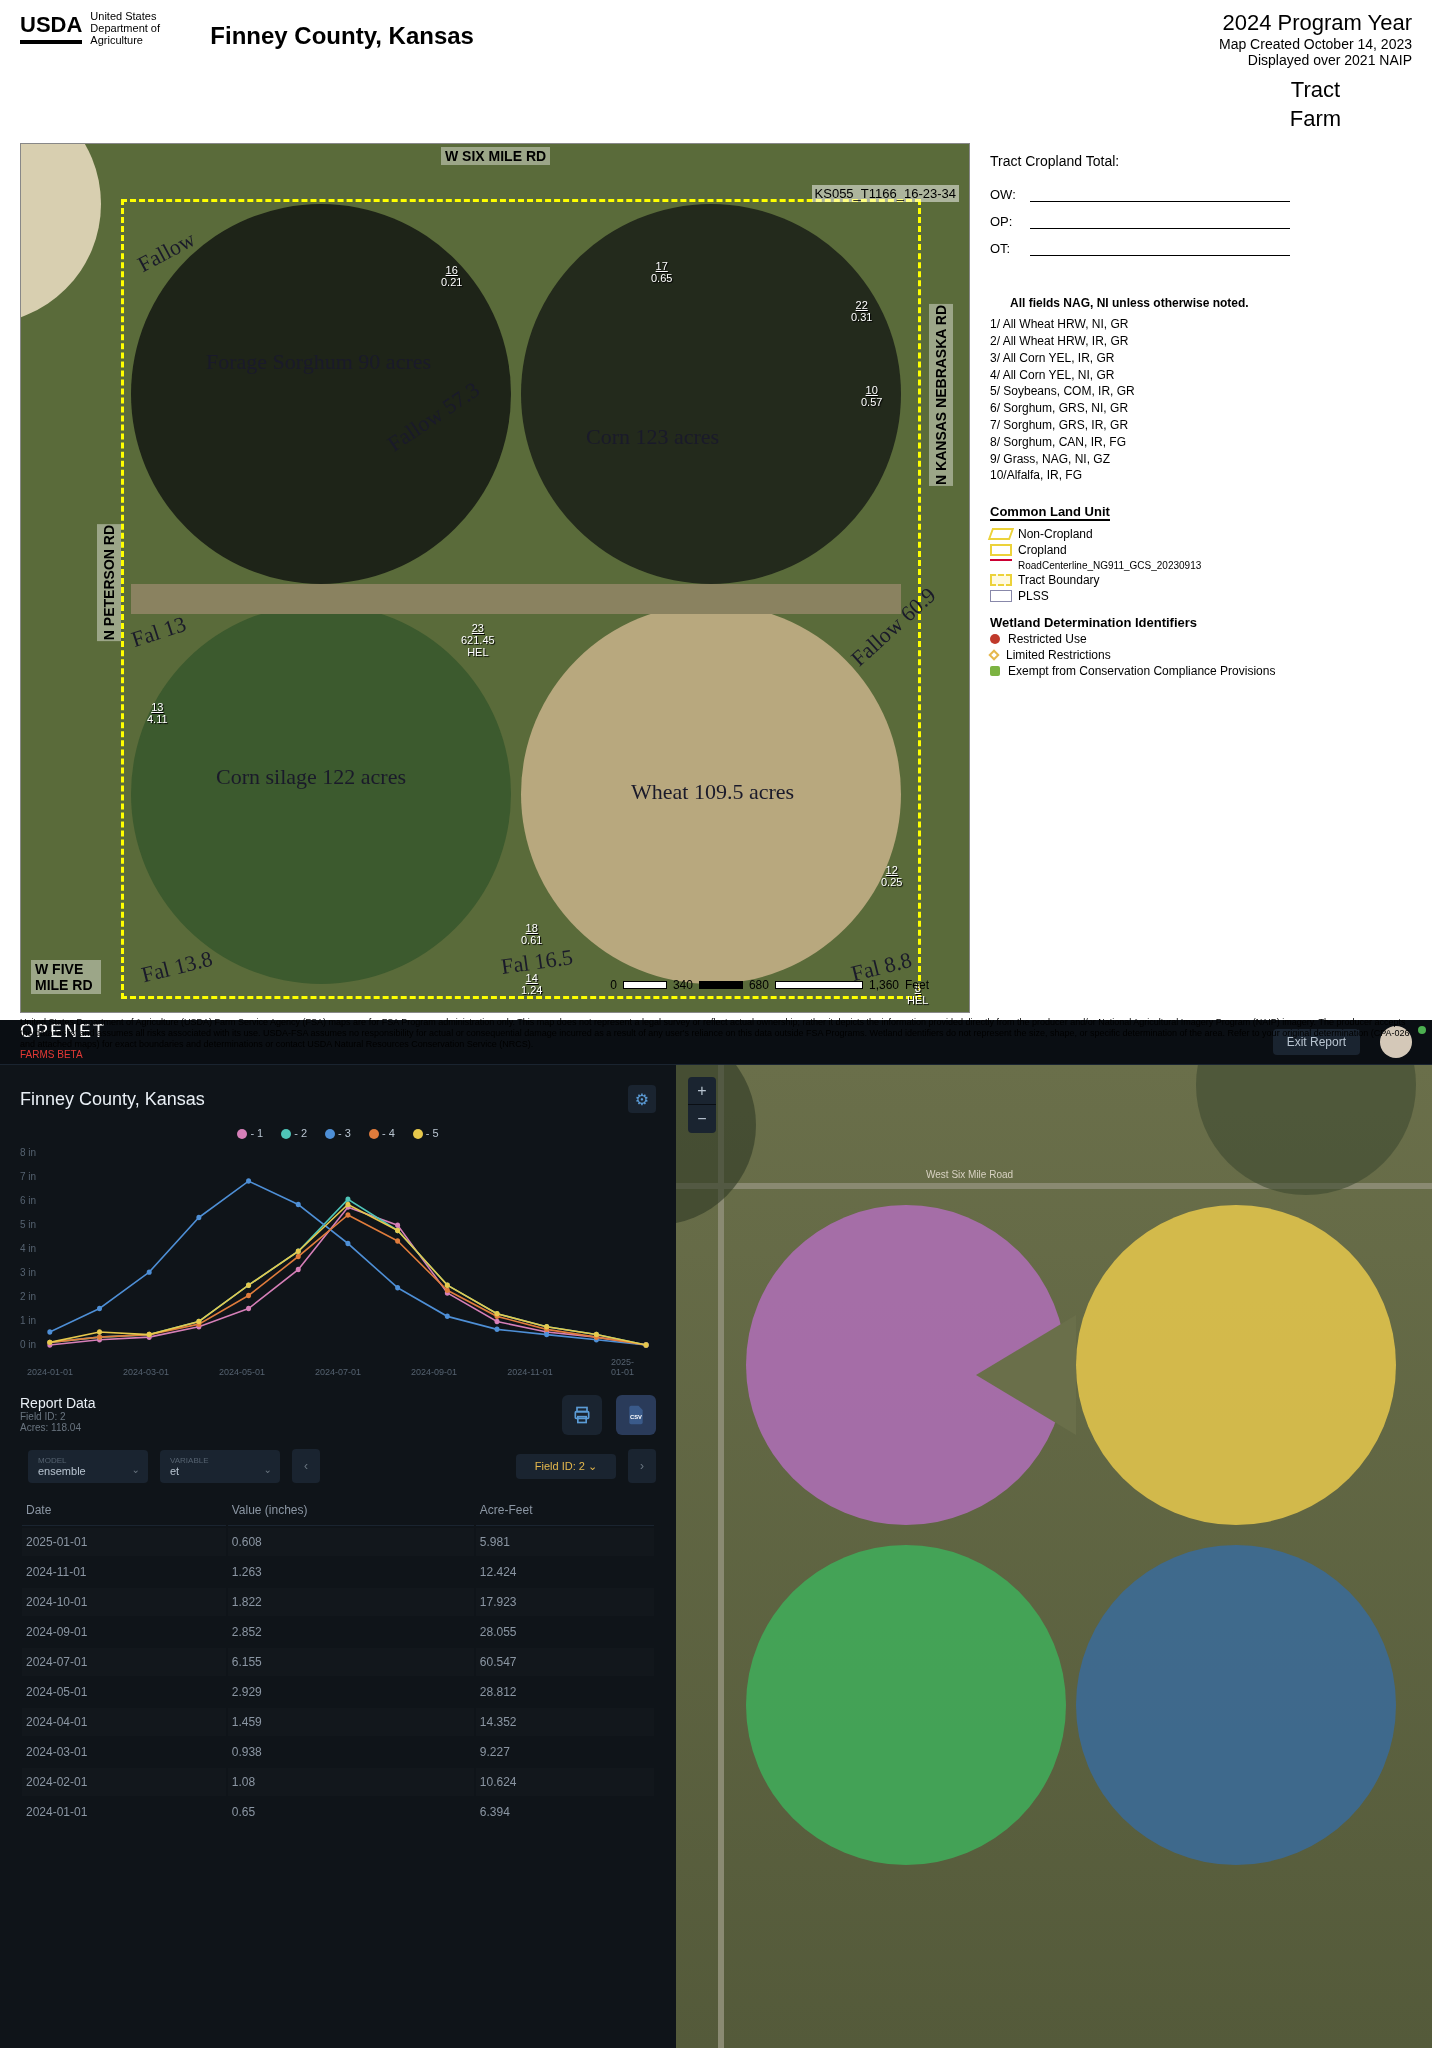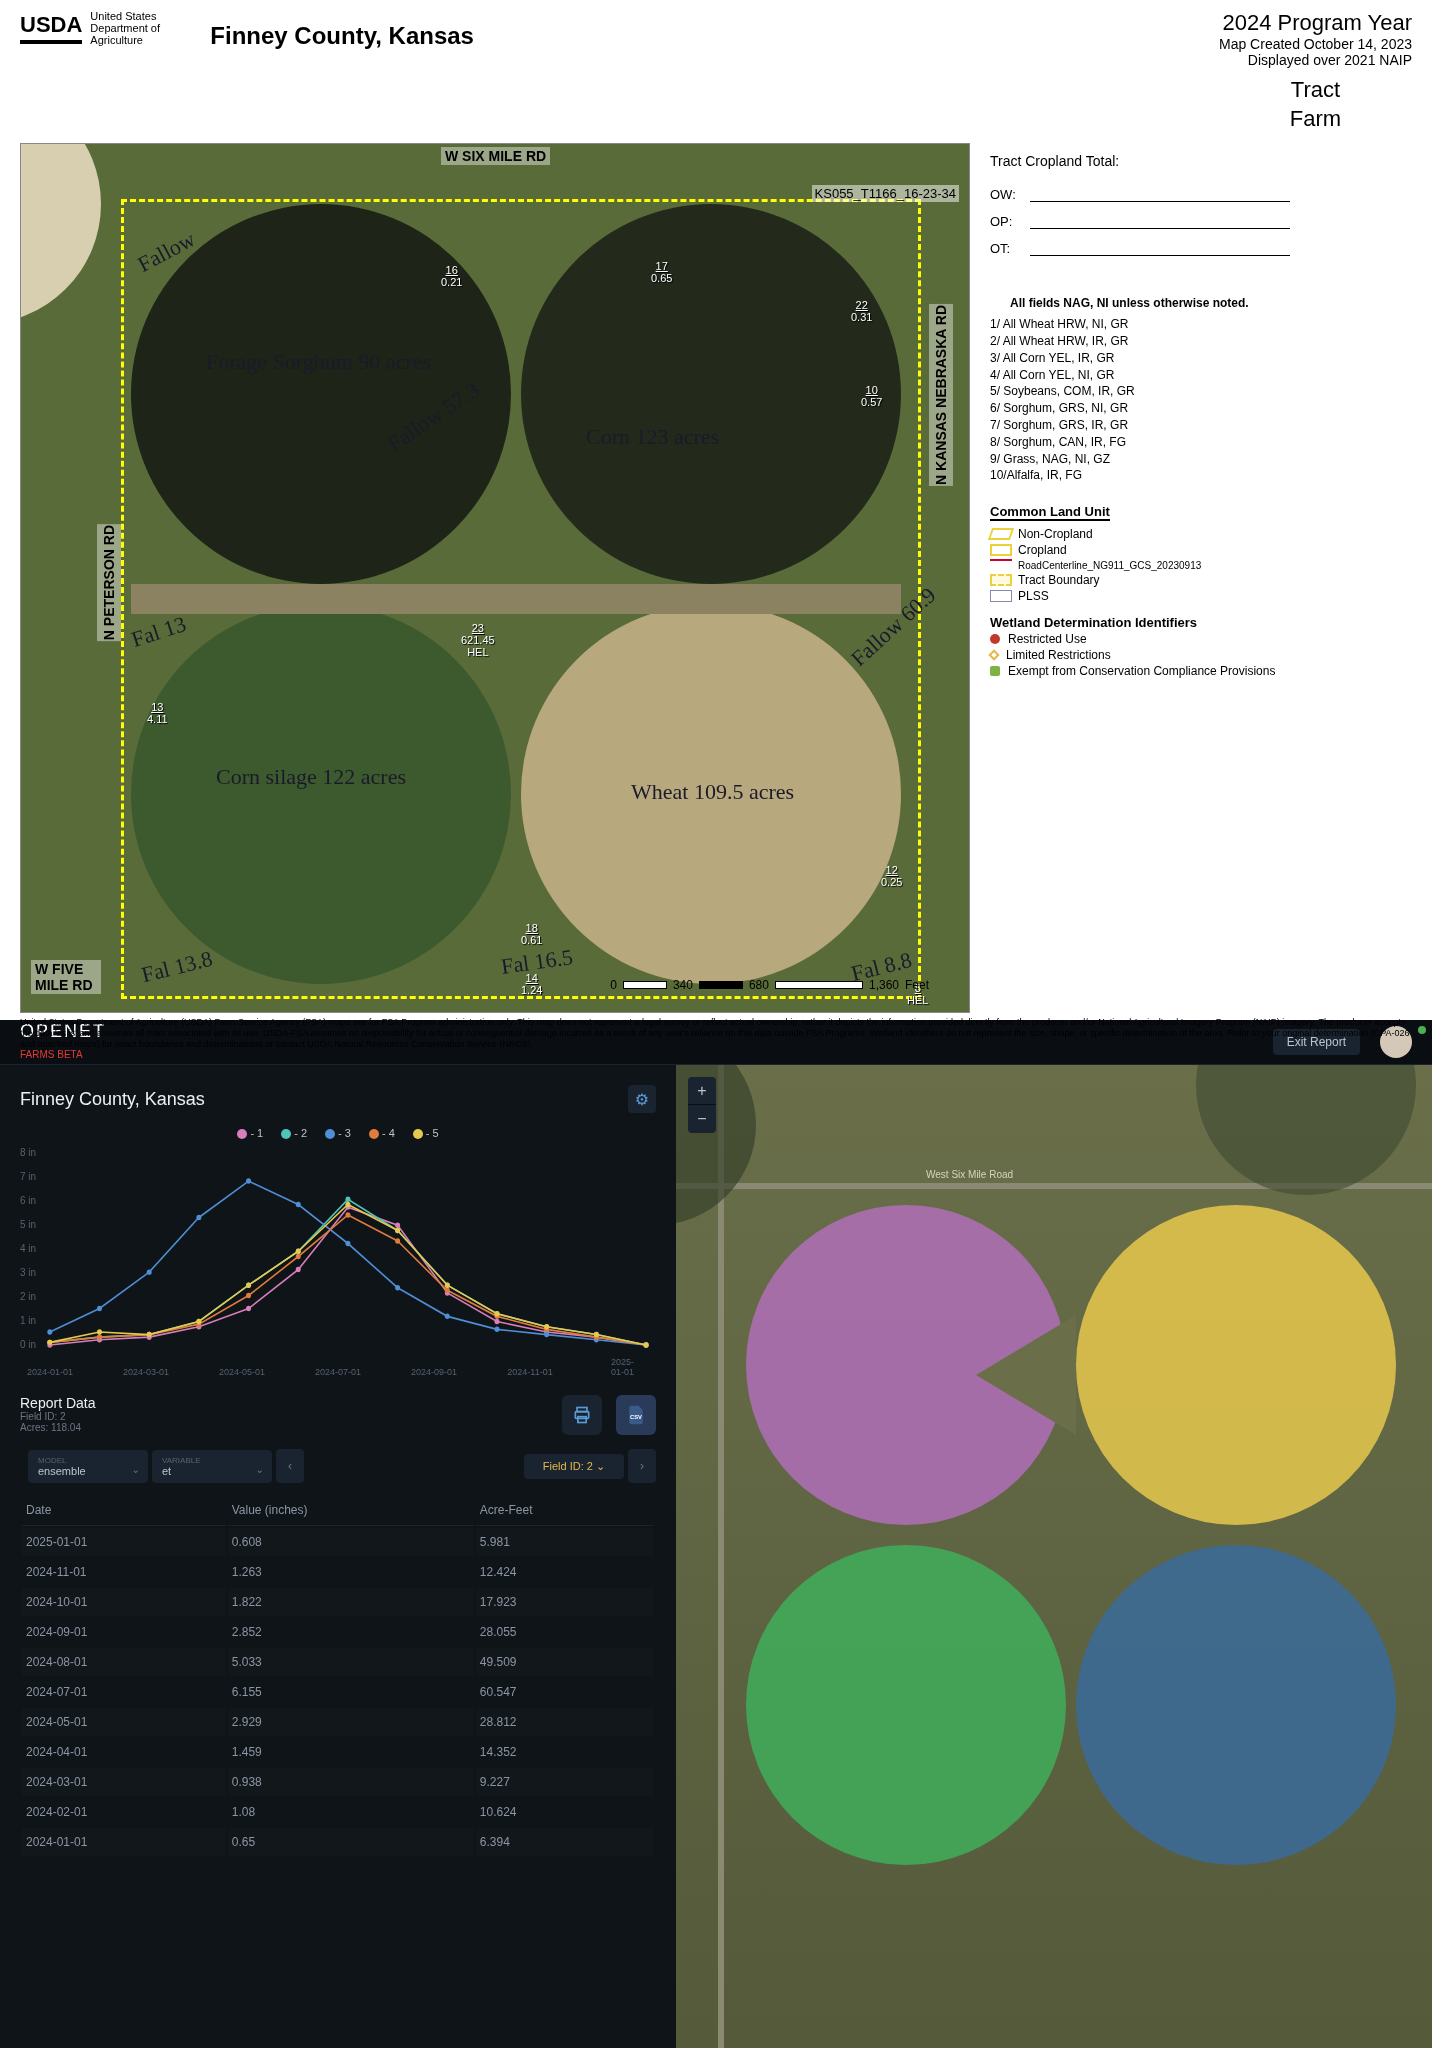--- a/index.html
+++ b/index.html
@@ -65,21 +65,21 @@
 .y-tick { position: absolute; left: 0; font-size: 10px; color: #556270; }
 .x-tick { position: absolute; bottom: 0; font-size: 9px; color: #556270; transform: translateX(-50%); }
 
 .report-data-head { margin-top: 18px; }
 .report-title { font-size: 14px; color: #eaf0f6; }
 .report-sub { font-size: 10px; color: #6a7580; }
 .report-actions { float: right; display: flex; gap: 14px; }
 .action-btn { width: 40px; height: 40px; background: #1a2430; border-radius: 6px; display: flex; align-items: center; justify-content: center; color: #5b9bd5; font-size: 18px; }
 .csv-btn { background: #2a3b5a; }
 
-.selectors { display: flex; gap: 4px; margin: 14px 0 10px; align-items: center; padding-left: 8px; }
+.selectors { display: flex; gap: 12px; margin: 14px 0 10px; align-items: center; padding-left: 8px; }
 .sel-group { background: #1a2430; padding: 6px 10px; border-radius: 4px; font-size: 11px; min-width: 120px; position: relative; }
 .sel-label { font-size: 8px; color: #556270; text-transform: uppercase; }
 .sel-value { color: #b8c4d0; }
 .sel-chev { position: absolute; right: 8px; top: 14px; font-size: 10px; color: #6a7580; }
 .nav-arrow { width: 28px; height: 34px; background: #1a2430; border-radius: 4px; display: flex; align-items: center; justify-content: center; color: #6a7580; font-size: 12px; }
 .field-id-sel { color: #e6b84c; }
 
 .data-table { width: 100%; font-size: 12px; }
 .data-table th { text-align: left; color: #8b96a3; font-weight: normal; padding: 8px 4px; border-bottom: 1px solid #1a2430; font-size: 12px; }
 .data-table td { padding: 7px 4px; color: #8b96a3; }
@@ -414,25 +414,20 @@
               <td>2024-10-01</td>
               <td>1.822</td>
               <td>17.923</td>
             </tr>
             <tr>
               <td>2024-09-01</td>
               <td>2.852</td>
               <td>28.055</td>
             </tr>
             <tr>
-              <td>2024-08-01</td>
-              <td>5.033</td>
-              <td>49.509</td>
-            </tr>
-            <tr>
               <td>2024-07-01</td>
               <td>6.155</td>
               <td>60.547</td>
             </tr>
             <tr>
               <td>2024-05-01</td>
               <td>2.929</td>
               <td>28.812</td>
             </tr>
             <tr>

